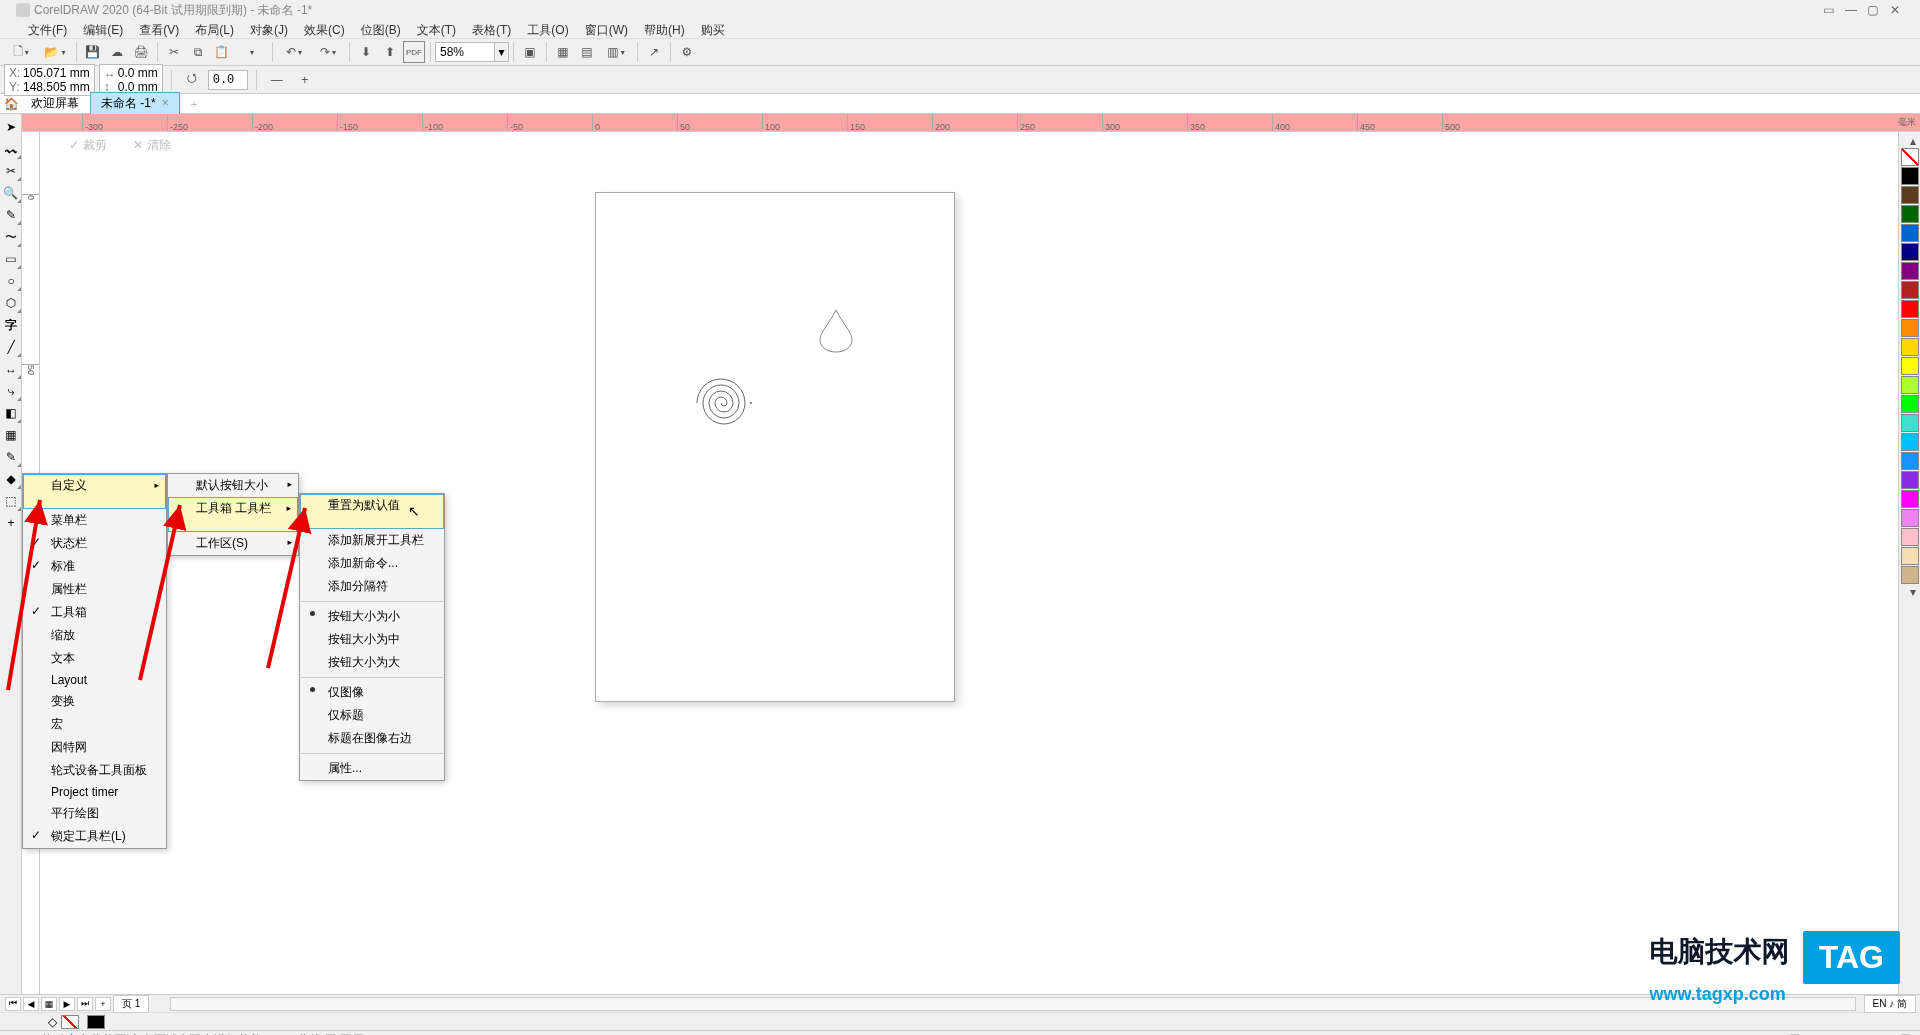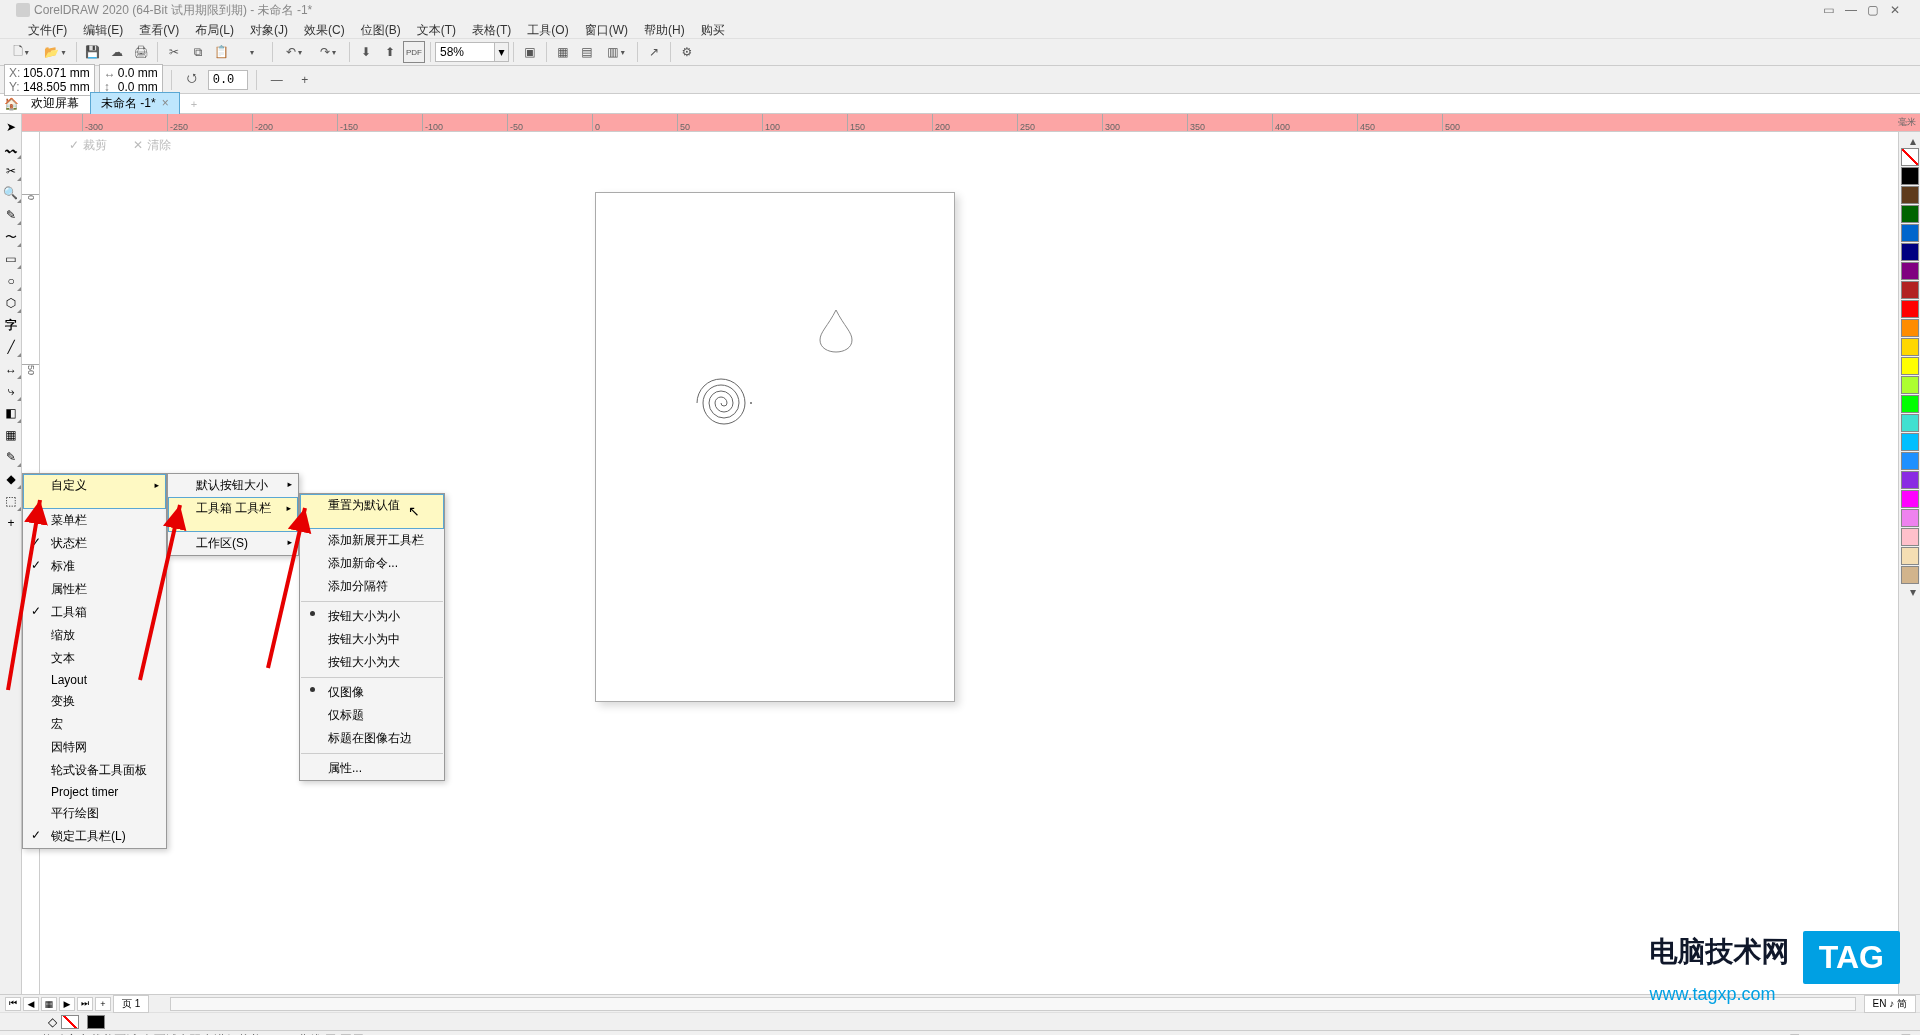--- a/index.html
+++ b/index.html
@@ -59,21 +59,21 @@
 .ctx-menu .item.hl { background: #fef9c3; border: 1px solid #5aa7d3; padding: 2px 23px 14px 27px; }
 .ctx-menu .item .check { position: absolute; left: 8px; top: 3px; }
 .ctx-menu .item .arrow { position: absolute; right: 6px; top: 5px; font-size: 9px; }
 .ctx-menu .sep { height: 1px; background: #ccc; margin: 3px 1px; }
 .ctx-menu .item .bullet { position: absolute; left: 10px; top: 6px; width: 5px; height: 5px; background: #333; border-radius: 50%; }
 
 .red-arrow { position: absolute; z-index: 1100; pointer-events: none; }
 
 .watermark { position: absolute; right: 20px; bottom: 30px; z-index: 2000; pointer-events: none; }
 .watermark .txt1 { font-size: 28px; font-weight: bold; color: #0f172a; }
-.watermark .txt2 { font-size: 18px; font-weight: normal; color: #00a0e3; }
+.watermark .txt2 { font-size: 18px; font-weight: bold; color: #00a0e3; }
 .watermark .tag { display: inline-block; background: #00a0e3; color: #fff; font-size: 32px; font-weight: bold; padding: 8px 16px; border-radius: 2px; margin-left: 10px; vertical-align: middle; }
 .cursor-arrow { position: absolute; z-index: 1200; font-size: 14px; color: #000; pointer-events: none; }
 </style>
 </head>
 <body>
 
 <div class="titlebar">
   <div class="app-icon"></div>
   <span>CorelDRAW 2020 (64-Bit 试用期限到期) - 未命名 -1*</span>
   <div class="spacer"></div>

